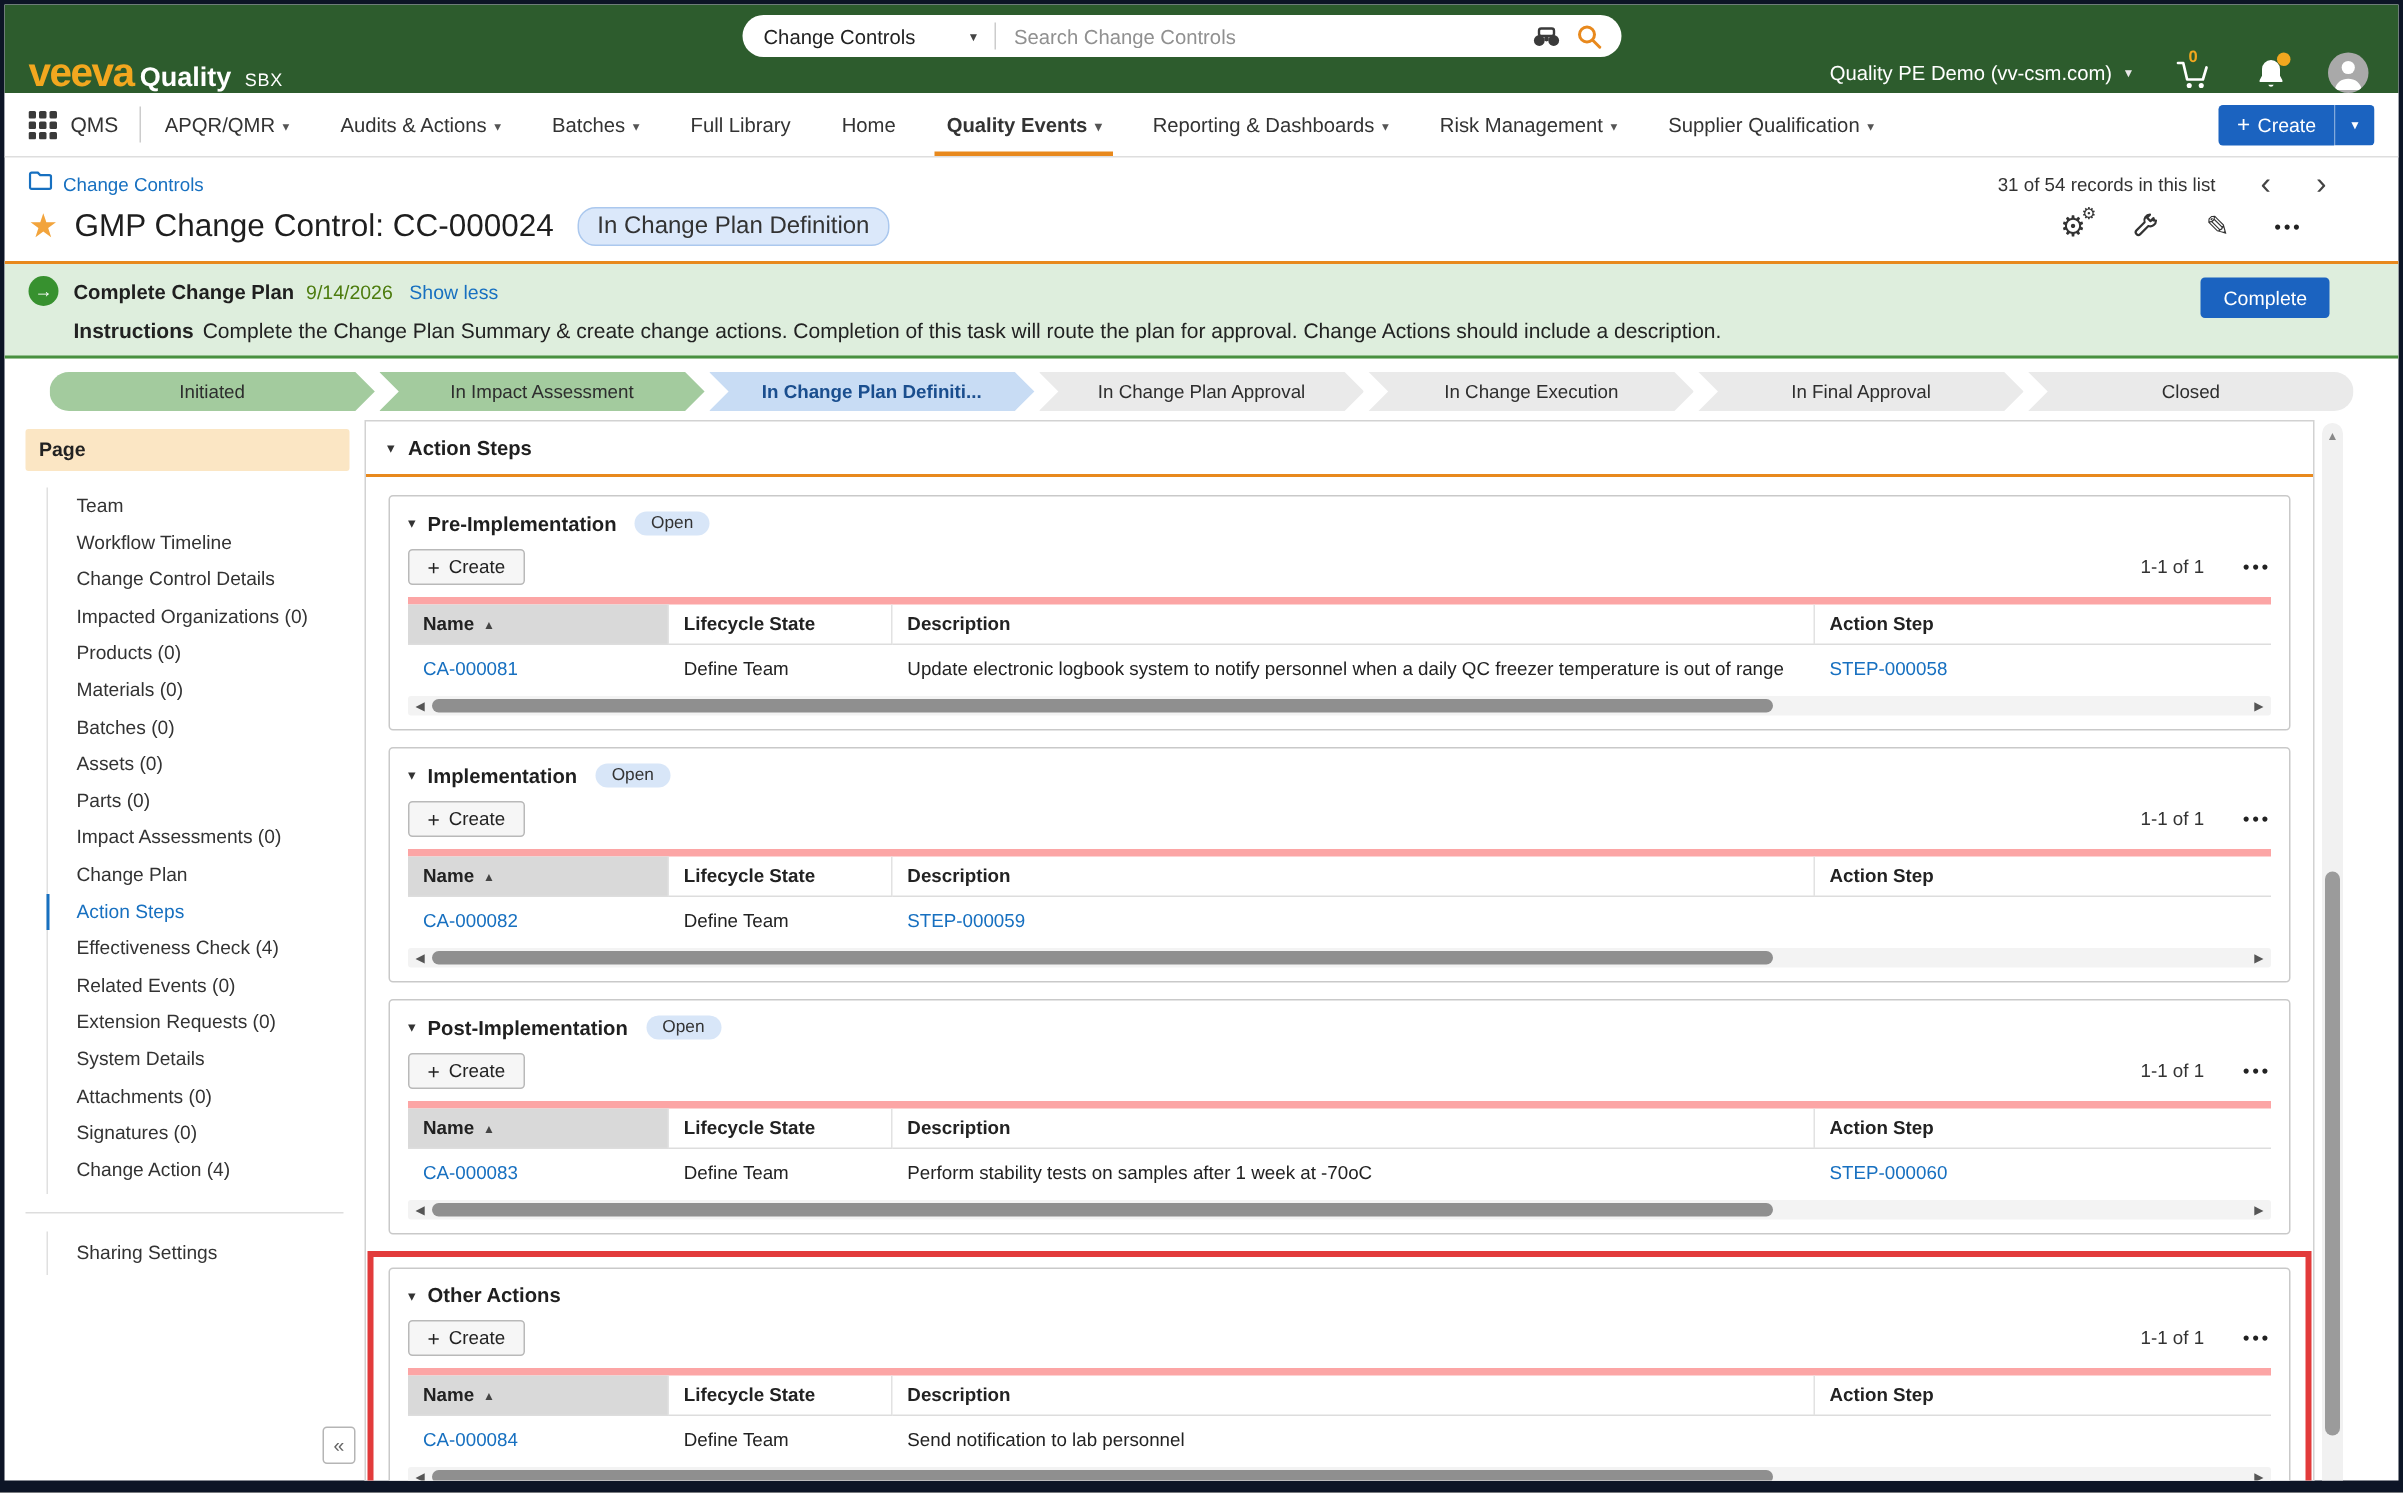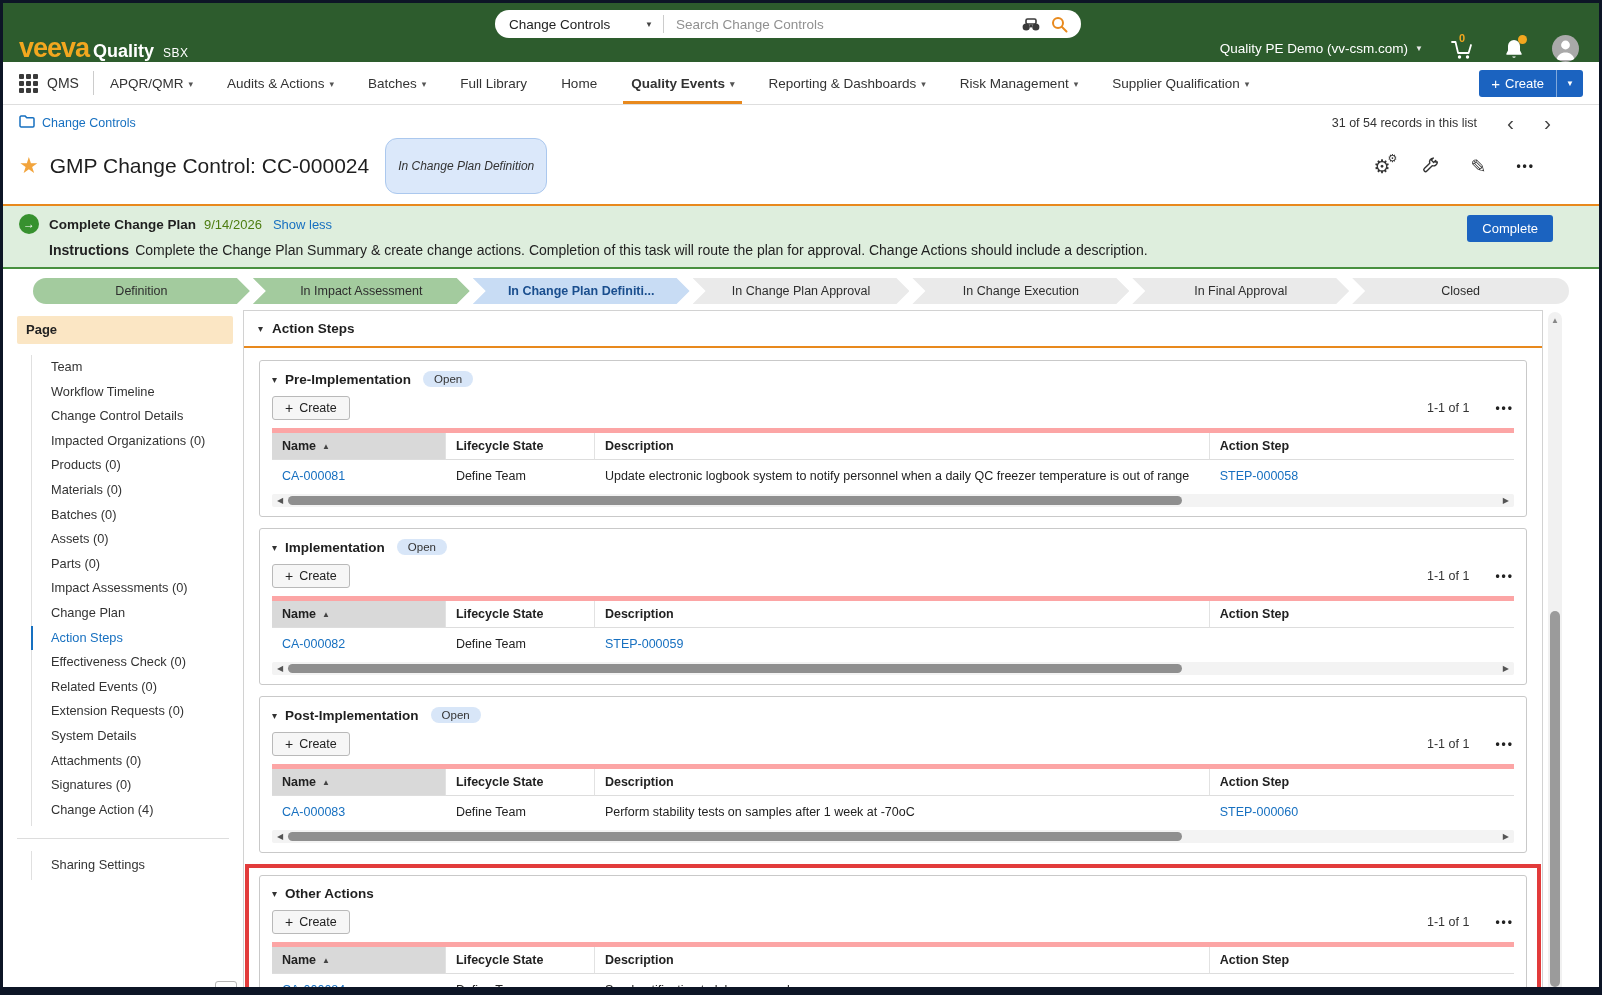--- a/index.html
+++ b/index.html
@@ -50,21 +50,21 @@
   
   .breadcrumb-row { display: flex; align-items: center; padding: 9px 16px 2px; }
   .breadcrumb { display: flex; align-items: center; gap: 7px; cursor: pointer; }
   .breadcrumb-label { color: #1770c0; font-size: 12.5px; }
   .bc-right { margin-left: auto; display: flex; align-items: center; gap: 30px; padding-right: 32px; }
   .record-pos { font-size: 12.5px; color: #333; }
   .rec-chev { font-size: 21px; color: #444; cursor: pointer; line-height: 14px; }
   .title-row { display: flex; align-items: center; padding: 4px 16px 10px; }
   .star { color: #f2a43c; font-size: 22px; cursor: pointer; line-height: 1; }
   .record-title { font-size: 21px; font-weight: 400; color: #1e1e1e; margin-left: 11px; }
-  .state-pill { margin-left: 16px; background: #dbe8fa; border: 1px solid #abc8ee; border-radius: 12px; padding: 20px 12px; font-size: 12px; color: #333; font-style: italic; }
+  .state-pill { margin-left: 16px; background: #dbe8fa; border: 1px solid #abc8ee; border-radius: 12px; padding: 3px 12px; font-size: 16px; color: #333; }
   .title-icons { margin-left: auto; display: flex; align-items: center; gap: 30px; padding-right: 48px; color: #333; }
   .t-icon { cursor: pointer; display:flex; align-items:center; }
   .gear-wrap { position: relative; font-size: 19px; line-height: 1; }
   .gear-small { position: absolute; right: -7px; top: -4px; font-size: 11px; }
   .pencil { font-size: 19px; }
   .ellipsis { font-size: 12px; font-weight: 700; letter-spacing: 2px; color: #222; }
 
   
   .task-banner { background: #deeedd; border-top: 2px solid #e8891d; border-bottom: 2px solid #48903f; padding: 8px 16px 9px; position: relative; }
   .task-line1 { display: flex; align-items: center; }
@@ -307,21 +307,21 @@
       <span class="task-date">9/14/2026</span>
       <span class="task-toggle">Show less</span>
     </div>
     <div class="task-line2">
       <b>Instructions</b><span>Complete the Change Plan Summary &amp; create change actions. Completion of this task will route the plan for approval. Change Actions should include a description.</span>
     </div>
     <button class="complete-btn">Complete</button>
   </div>
 
   <div class="lifecycle">
-    <div class="stage first done">Definition</div>
+    <div class="stage first done">Initiated</div>
     <div class="stage done">In Impact Assessment</div>
     <div class="stage active">In Change Plan Definiti...</div>
     <div class="stage future">In Change Plan Approval</div>
     <div class="stage future">In Change Execution</div>
     <div class="stage future">In Final Approval</div>
     <div class="stage last future">Closed</div>
   </div>
 
   <div class="content">
 
@@ -333,21 +333,21 @@
         <div class="side-item">Change Control Details</div>
         <div class="side-item">Impacted Organizations (0)</div>
         <div class="side-item">Products (0)</div>
         <div class="side-item">Materials (0)</div>
         <div class="side-item">Batches (0)</div>
         <div class="side-item">Assets (0)</div>
         <div class="side-item">Parts (0)</div>
         <div class="side-item">Impact Assessments (0)</div>
         <div class="side-item">Change Plan</div>
         <div class="side-item active">Action Steps</div>
-        <div class="side-item">Effectiveness Check (0)</div>
+        <div class="side-item">Effectiveness Check (4)</div>
         <div class="side-item">Related Events (0)</div>
         <div class="side-item">Extension Requests (0)</div>
         <div class="side-item">System Details</div>
         <div class="side-item">Attachments (0)</div>
         <div class="side-item">Signatures (0)</div>
         <div class="side-item">Change Action (4)</div>
       </div>
       <div class="side-divider"></div>
       <div class="side-group small">
         <div class="side-item">Sharing Settings</div>

